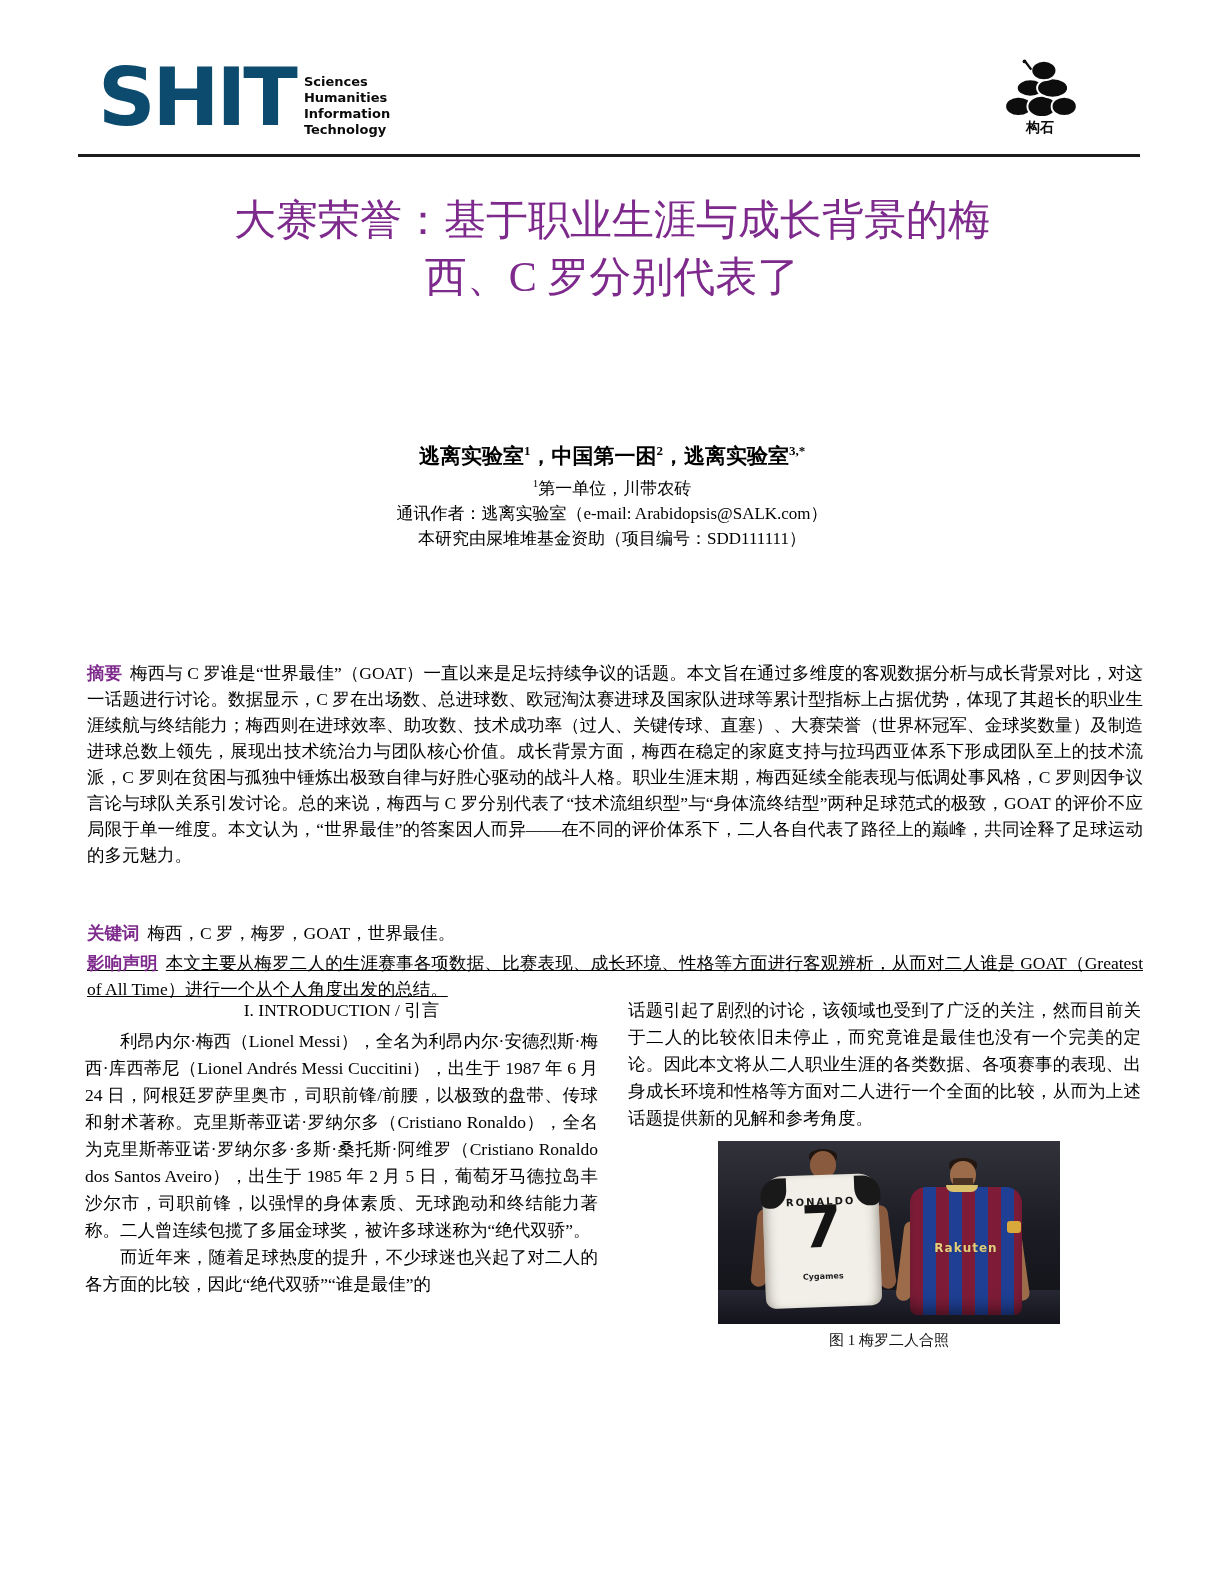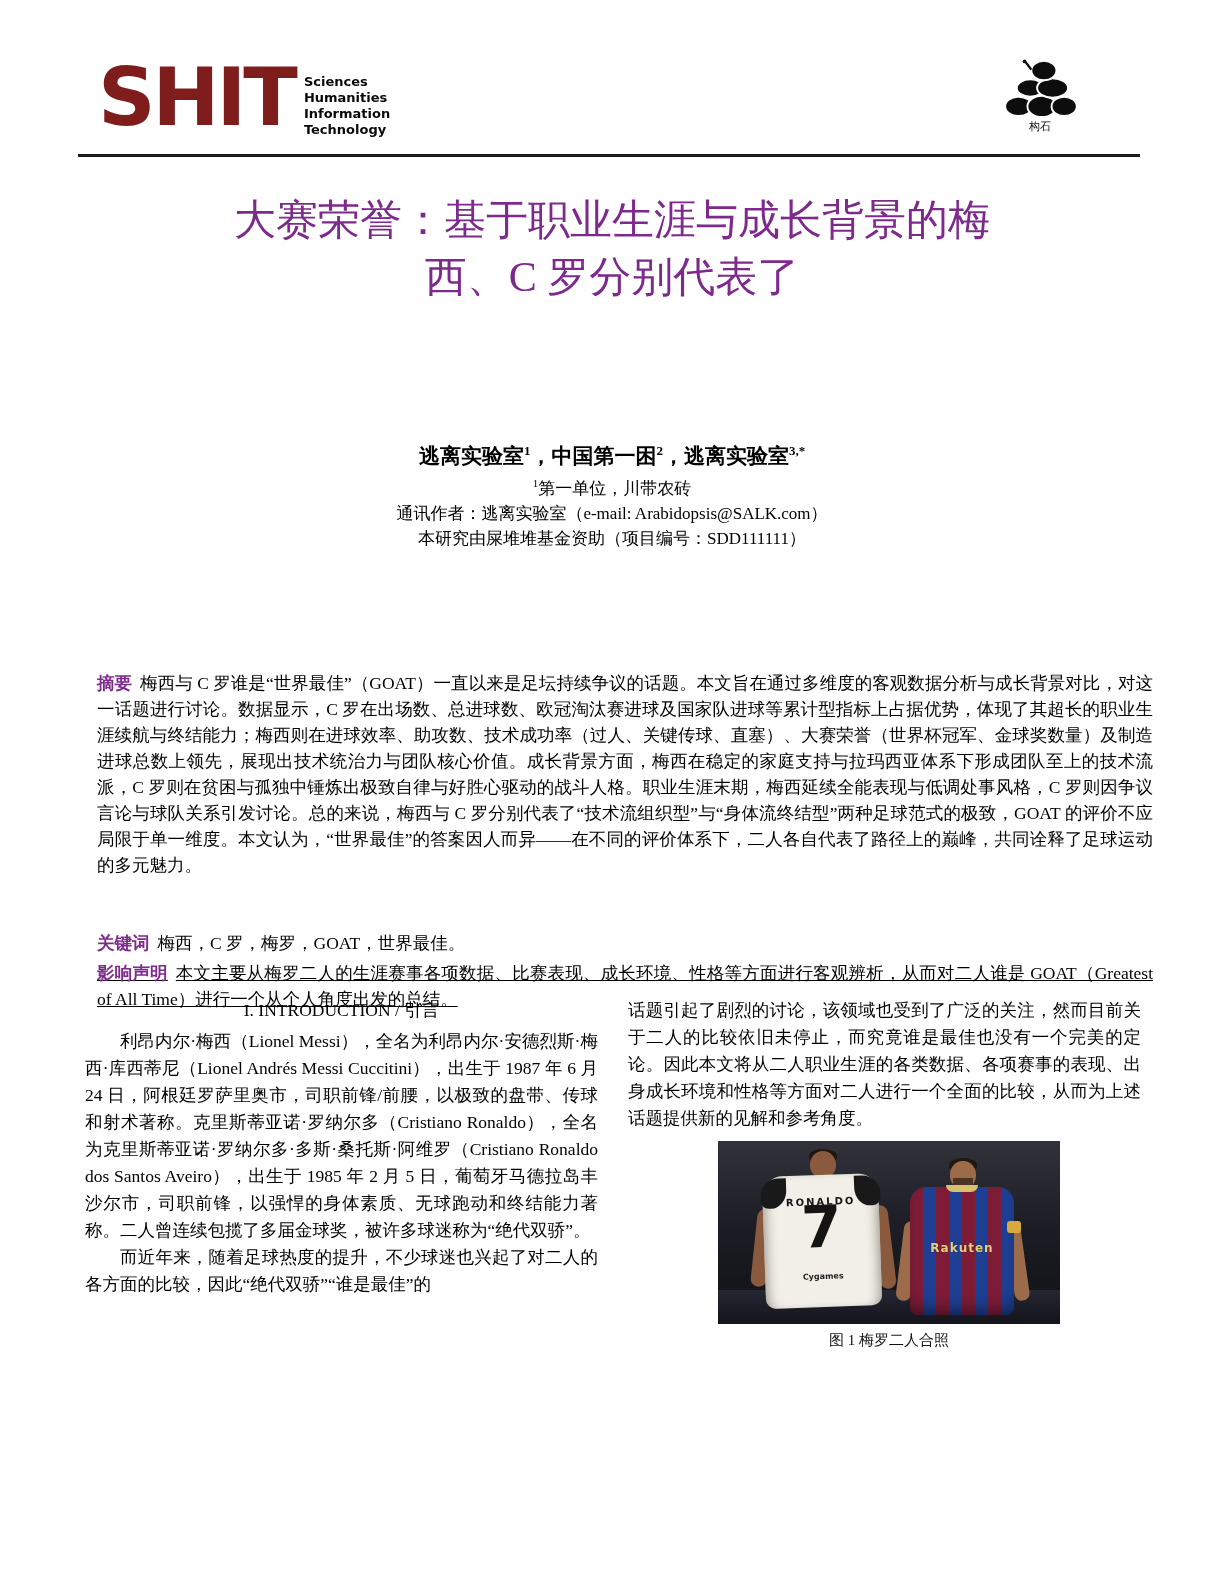--- a/index.html
+++ b/index.html
@@ -8,50 +8,50 @@
     font-family:"Liberation Serif","DejaVu Serif",serif;
     -webkit-font-smoothing:antialiased;
   }
   .page{position:absolute;inset:0;overflow:hidden;}
 
   
   .header{position:absolute;left:78px;top:58px;width:1062px;height:98px;}
   .logo-row{position:absolute;left:20px;top:8px;display:flex;align-items:flex-start;}
   .logo{
     font-family:"DejaVu Sans","Liberation Sans",sans-serif;
-    font-weight:900;font-size:80px;line-height:64px;letter-spacing:-3px;color:#7f1d1d;
+    font-weight:900;font-size:80px;line-height:64px;letter-spacing:-3px;color:#0c4a6e;
   }
   .logo-sub{
     margin-left:9px;margin-top:8px;
     font-family:"DejaVu Sans","Liberation Sans",sans-serif;
     font-weight:700;font-size:13px;line-height:16px;color:#0a0a0a;
   }
   .badge{position:absolute;right:55px;top:0;width:90px;text-align:center;}
   .badge svg{display:block;margin:0 auto;}
   .badge-label{
     font-family:"DejaVu Sans","Liberation Sans",sans-serif;
-    font-weight:400;font-size:11px;color:#0a0a0a;margin-top:1px;
+    font-weight:700;font-size:14px;color:#0a0a0a;margin-top:1px;
   }
   .rule{position:absolute;left:78px;top:154px;width:1062px;border-top:3px solid #1c1c1c;}
 
   
   .title{
     position:absolute;left:0;top:192px;width:100%;text-align:center;
     color:#7D2A8C;font-size:42px;line-height:57px;font-weight:400;
   }
 
   
   .authors-block{position:absolute;left:0;top:436px;width:100%;text-align:center;}
   .authors{font-size:21px;font-weight:bold;line-height:30px;}
   .authors sup{font-size:13px;}
   .meta-line{font-size:17px;line-height:25px;}
   .meta-line sup{font-size:11px;}
 
   
-  .block{position:absolute;left:85px;width:1056px;font-size:17.5px;line-height:26px;text-align:justify;margin:12px;}
+  .block{position:absolute;left:85px;width:1056px;font-size:17.5px;line-height:26px;text-align:justify;margin:2px;}
   .plabel{color:#7D2A8C;font-weight:bold;margin-right:8px;}
   .abstract{top:658px;}
   .keywords{top:918px;}
   .impact{top:948px;text-decoration:underline;}
 
   
   .columns{position:absolute;left:85px;top:997px;width:1056px;display:flex;gap:30px;}
   .col{width:515px;font-size:17.5px;line-height:27px;text-align:justify;}
   .sec-heading{text-align:center;font-size:17.5px;margin:0 0 4px 0;font-weight:400;}
   .col p{margin:0;text-indent:2em;}
@@ -93,21 +93,21 @@
     font-size:8px;color:#222;
   }
   .p1 .arm-l{position:absolute;left:-4px;top:58px;width:16px;height:78px;border-radius:8px;background:#8a5a3e;transform:rotate(6deg);}
   .p1 .arm-r{position:absolute;right:-6px;top:54px;width:16px;height:84px;border-radius:8px;background:#8a5a3e;transform:rotate(-7deg);}
   
   .p2{position:absolute;right:42px;top:20px;width:112px;height:163px;}
   .p2 .head{position:absolute;left:44px;top:0;width:26px;height:28px;border-radius:48%;background:#9c6b4a;}
   .p2 .hair{position:absolute;left:43px;top:-3px;width:28px;height:13px;border-radius:50% 50% 30% 30%;background:#221711;}
   .p2 .beard{position:absolute;left:47px;top:17px;width:20px;height:11px;border-radius:0 0 45% 45%;background:rgba(34,23,17,.65);}
   .p2 .torso{
-    position:absolute;left:4px;top:26px;width:104px;height:128px;border-radius:16px 16px 8px 8px;
+    position:absolute;left:4px;top:26px;width:112px;height:128px;border-radius:16px 16px 8px 8px;
     background:repeating-linear-gradient(90deg,#7e1c38 0 13px,#1e3f93 13px 26px);
     box-shadow:inset 0 -14px 18px -10px rgba(0,0,0,.55);
   }
   .p2 .collar{position:absolute;left:40px;top:24px;width:32px;height:7px;border-radius:0 0 10px 10px;background:#d9c06a;}
   .p2 .psponsor{
     position:absolute;left:0;top:48px;width:100%;text-align:center;
     font-family:"DejaVu Sans","Liberation Sans",sans-serif;font-weight:700;
     font-size:12px;letter-spacing:1px;color:#e3cf7c;text-shadow:0 0 1px #00000055;
   }
   .p2 .band{position:absolute;right:-3px;top:60px;width:14px;height:12px;background:#d9a93c;border-radius:3px;}

